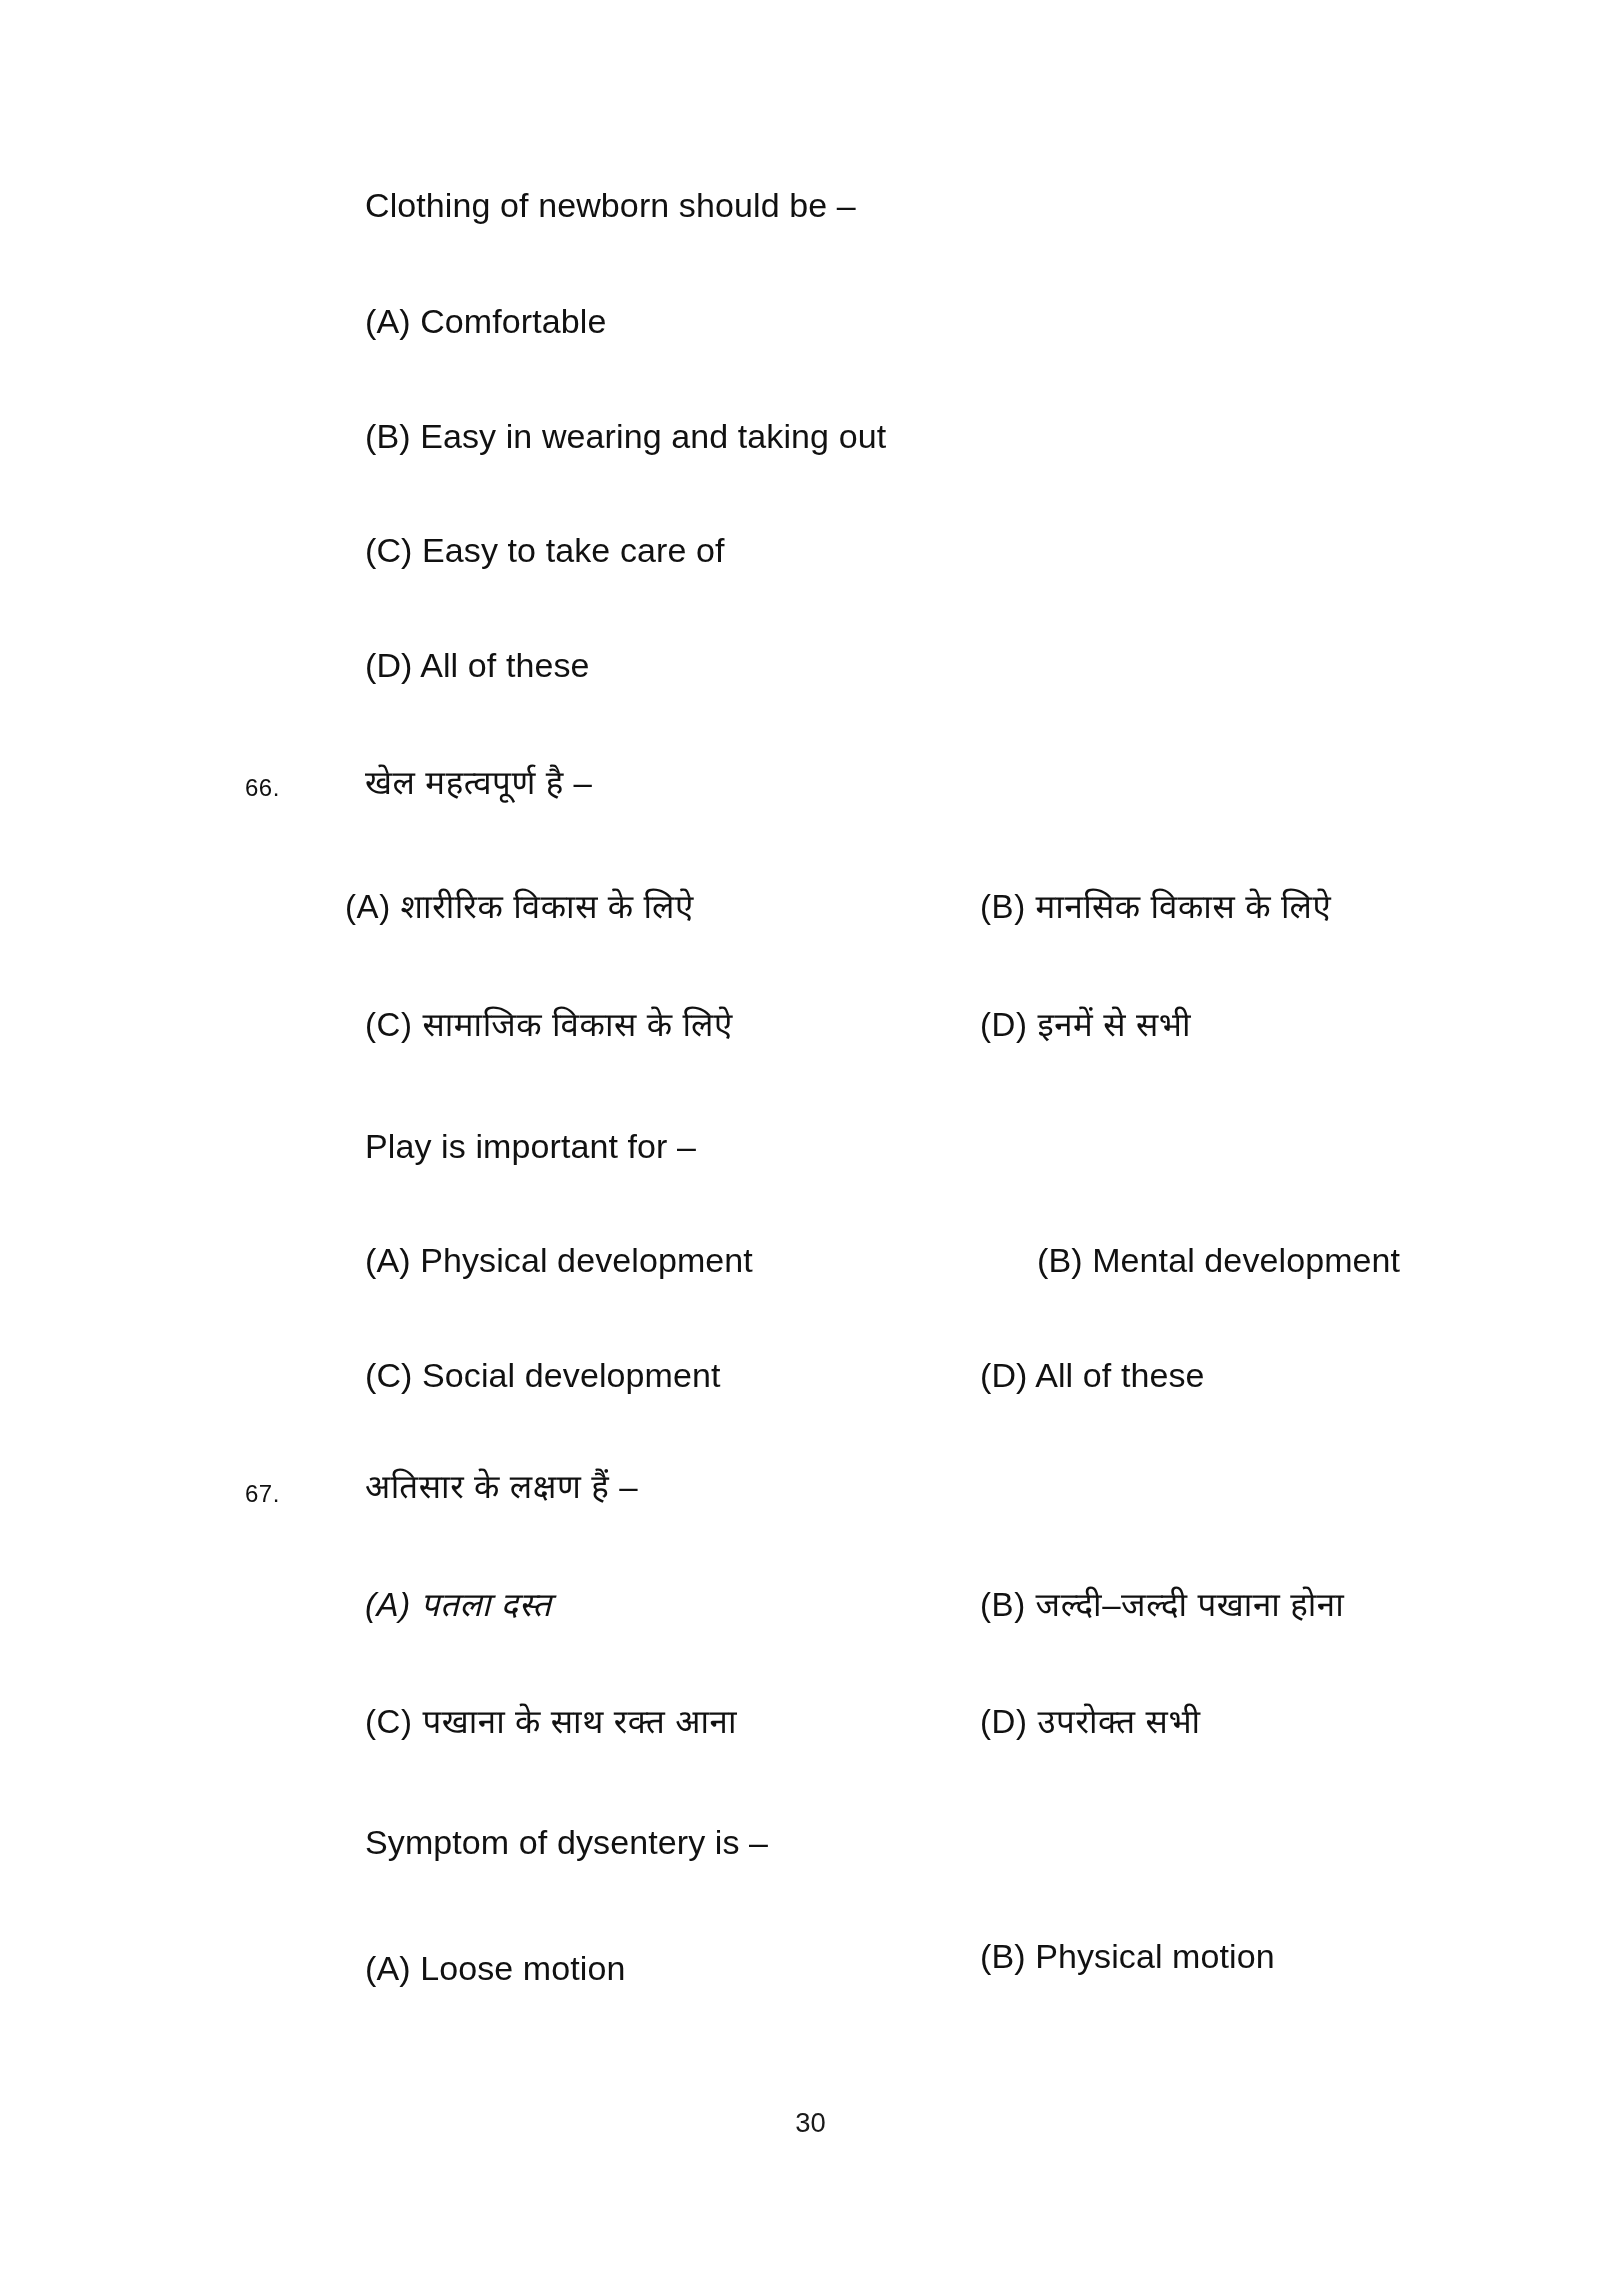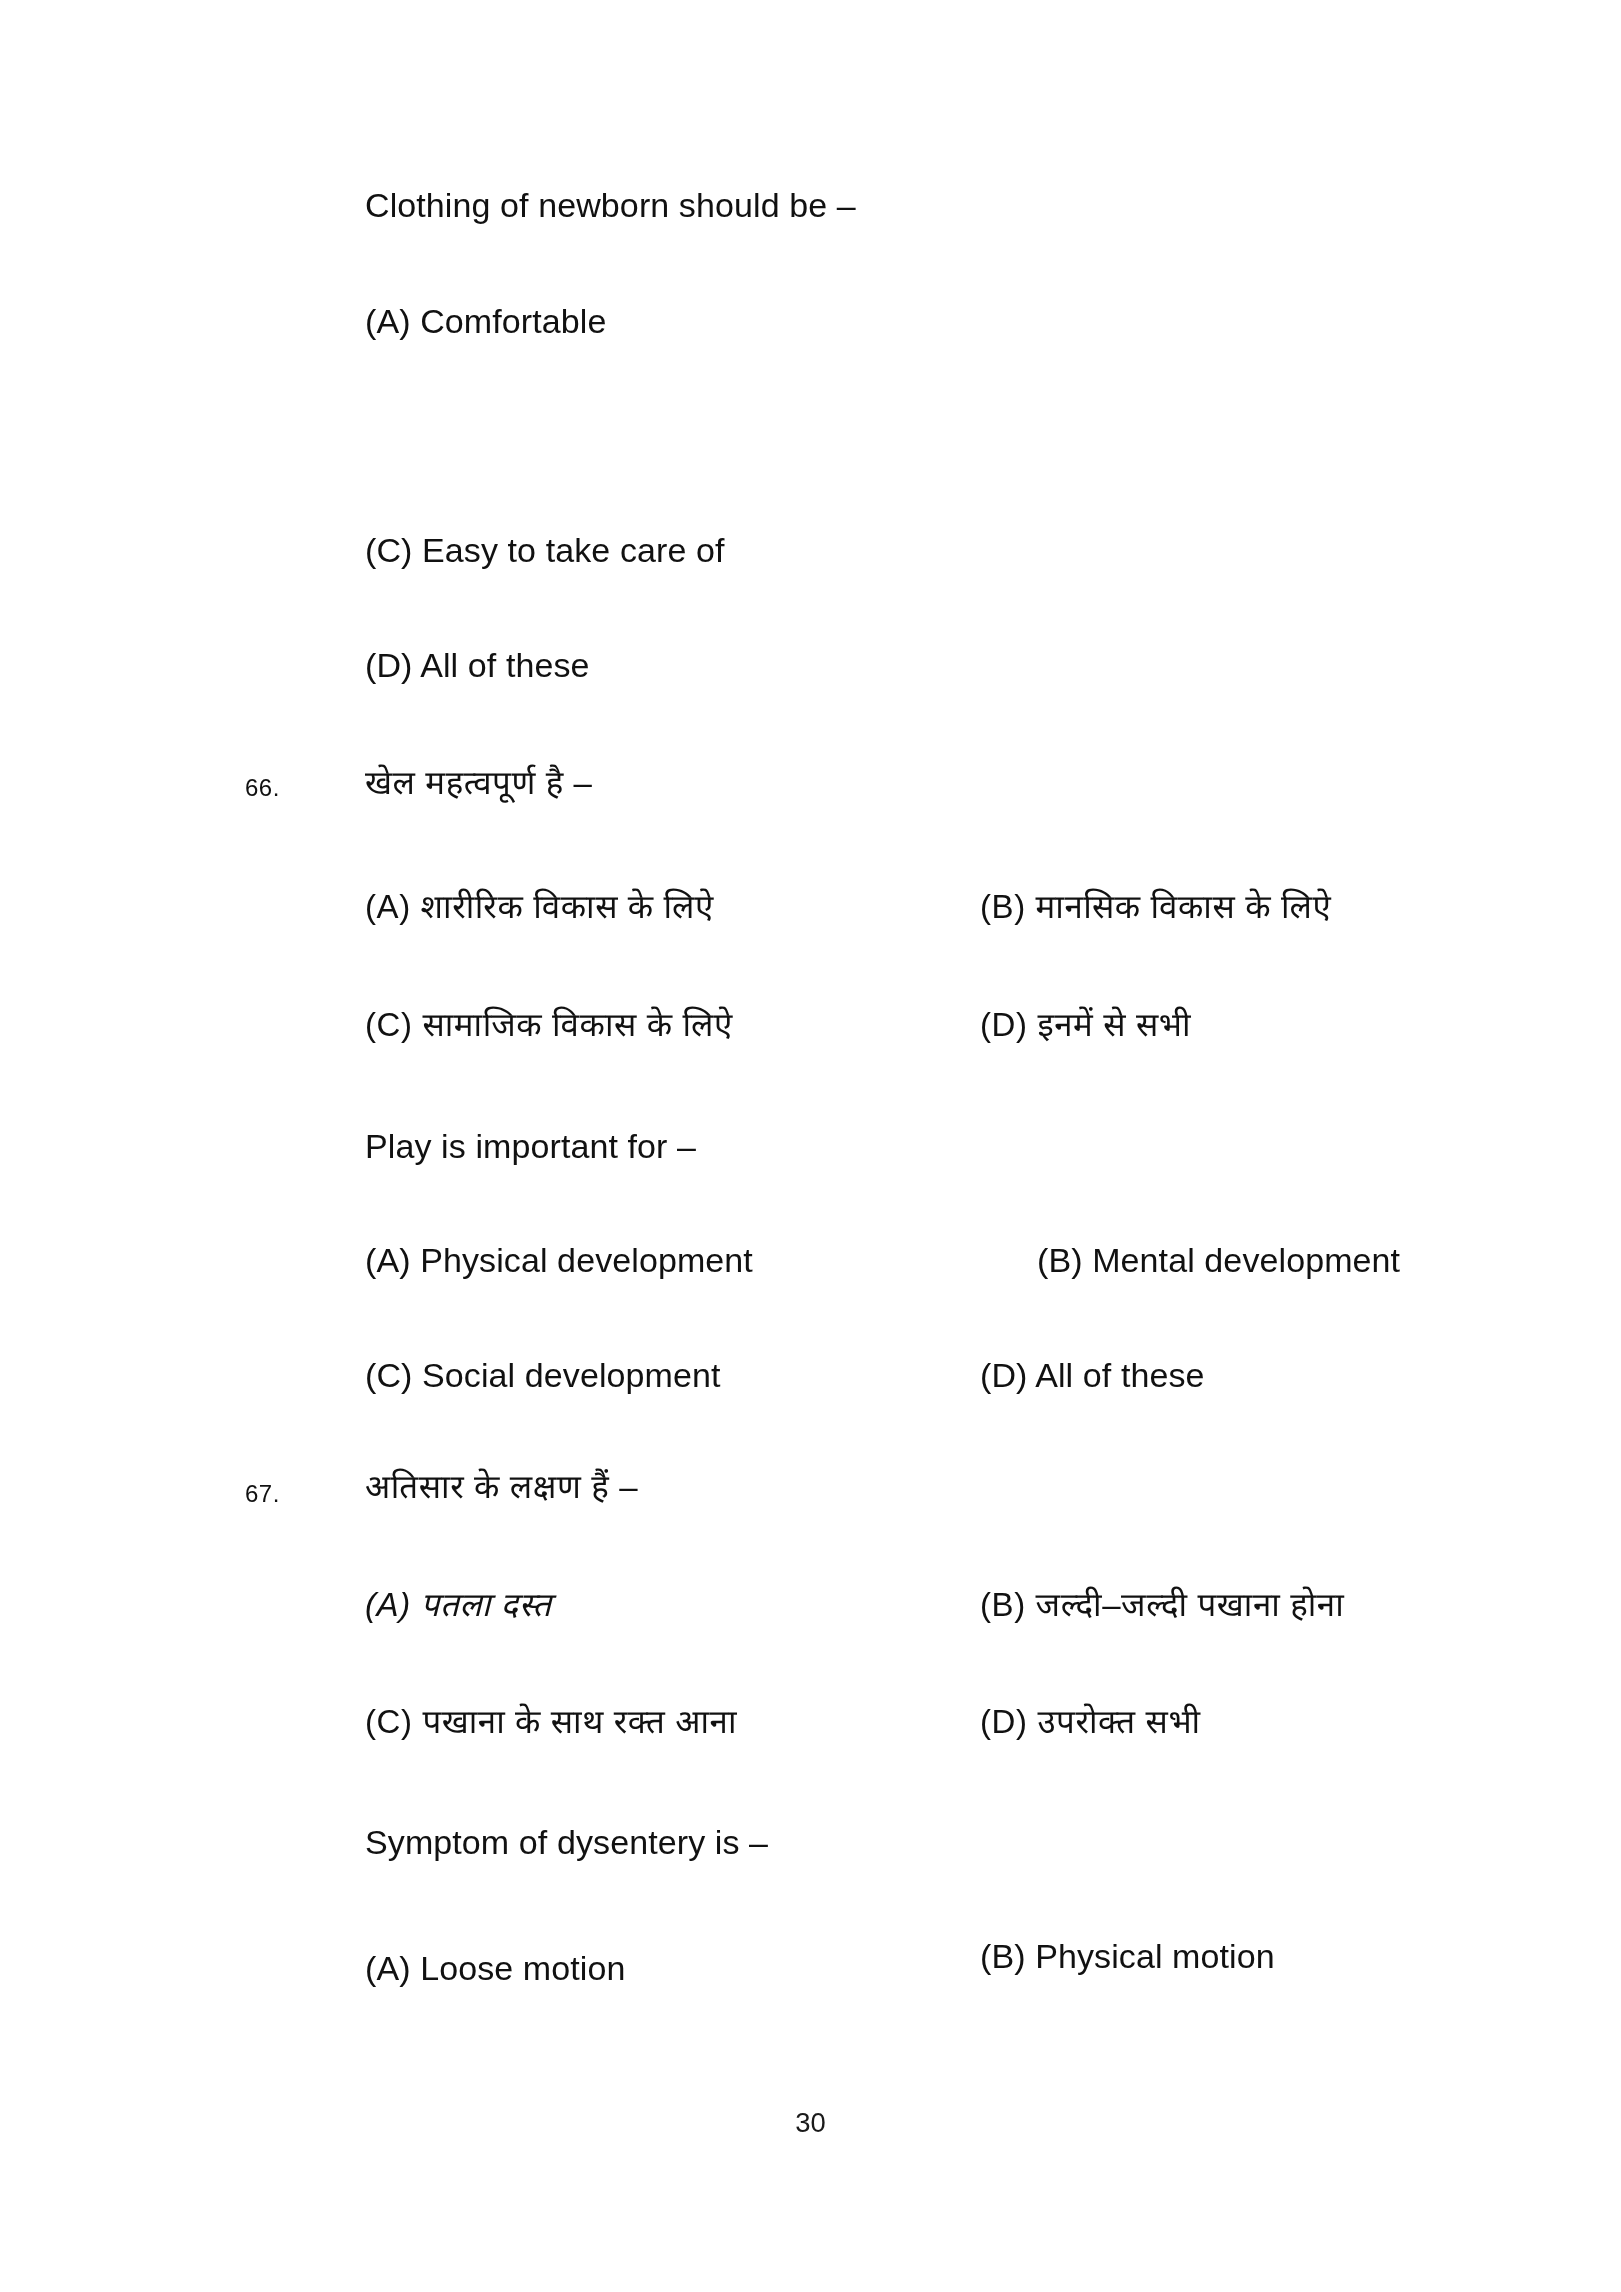--- a/index.html
+++ b/index.html
@@ -72,30 +72,31 @@
 </head>
 <body>
 
 <div class="page">
   <div class="content">
 
     <div class="run eng stem" style="left:365px; top:188px;">Clothing of newborn should be –</div>
 
     <div class="run eng opt" style="left:365px; top:304px;">(A) Comfortable</div>
 
+    <div class="run eng opt" style="left:365px; top:419px;">(B) Easy in wearing and taking out</div>
 
     <div class="run eng opt" style="left:365px; top:533px;">(C) Easy to take care of</div>
 
     <div class="run eng opt" style="left:365px; top:648px;">(D) All of these</div>
 
     <div class="qnum" style="left:245px; top:774px;">66.</div>
 
     <div class="run hindi stem" style="left:365px; top:766px;">खेल महत्वपूर्ण है –</div>
 
-    <div class="run hindi opt" style="left:365px; top:890px;">(A) शारीरिक विकास के लिऐ</div>
+    <div class="run hindi opt" style="left:345px; top:890px;">(A) शारीरिक विकास के लिऐ</div>
 
     <div class="run hindi opt" style="left:980px; top:890px;">(B) मानसिक विकास के लिऐ</div>
 
     <div class="run hindi opt" style="left:365px; top:1008px;">(C) सामाजिक विकास के लिऐ</div>
 
     <div class="run hindi opt" style="left:980px; top:1008px;">(D) इनमें से सभी</div>
 
     <div class="run eng stem" style="left:365px; top:1129px;">Play is important for –</div>
 
     <div class="run eng opt" style="left:365px; top:1243px;">(A) Physical development</div>

